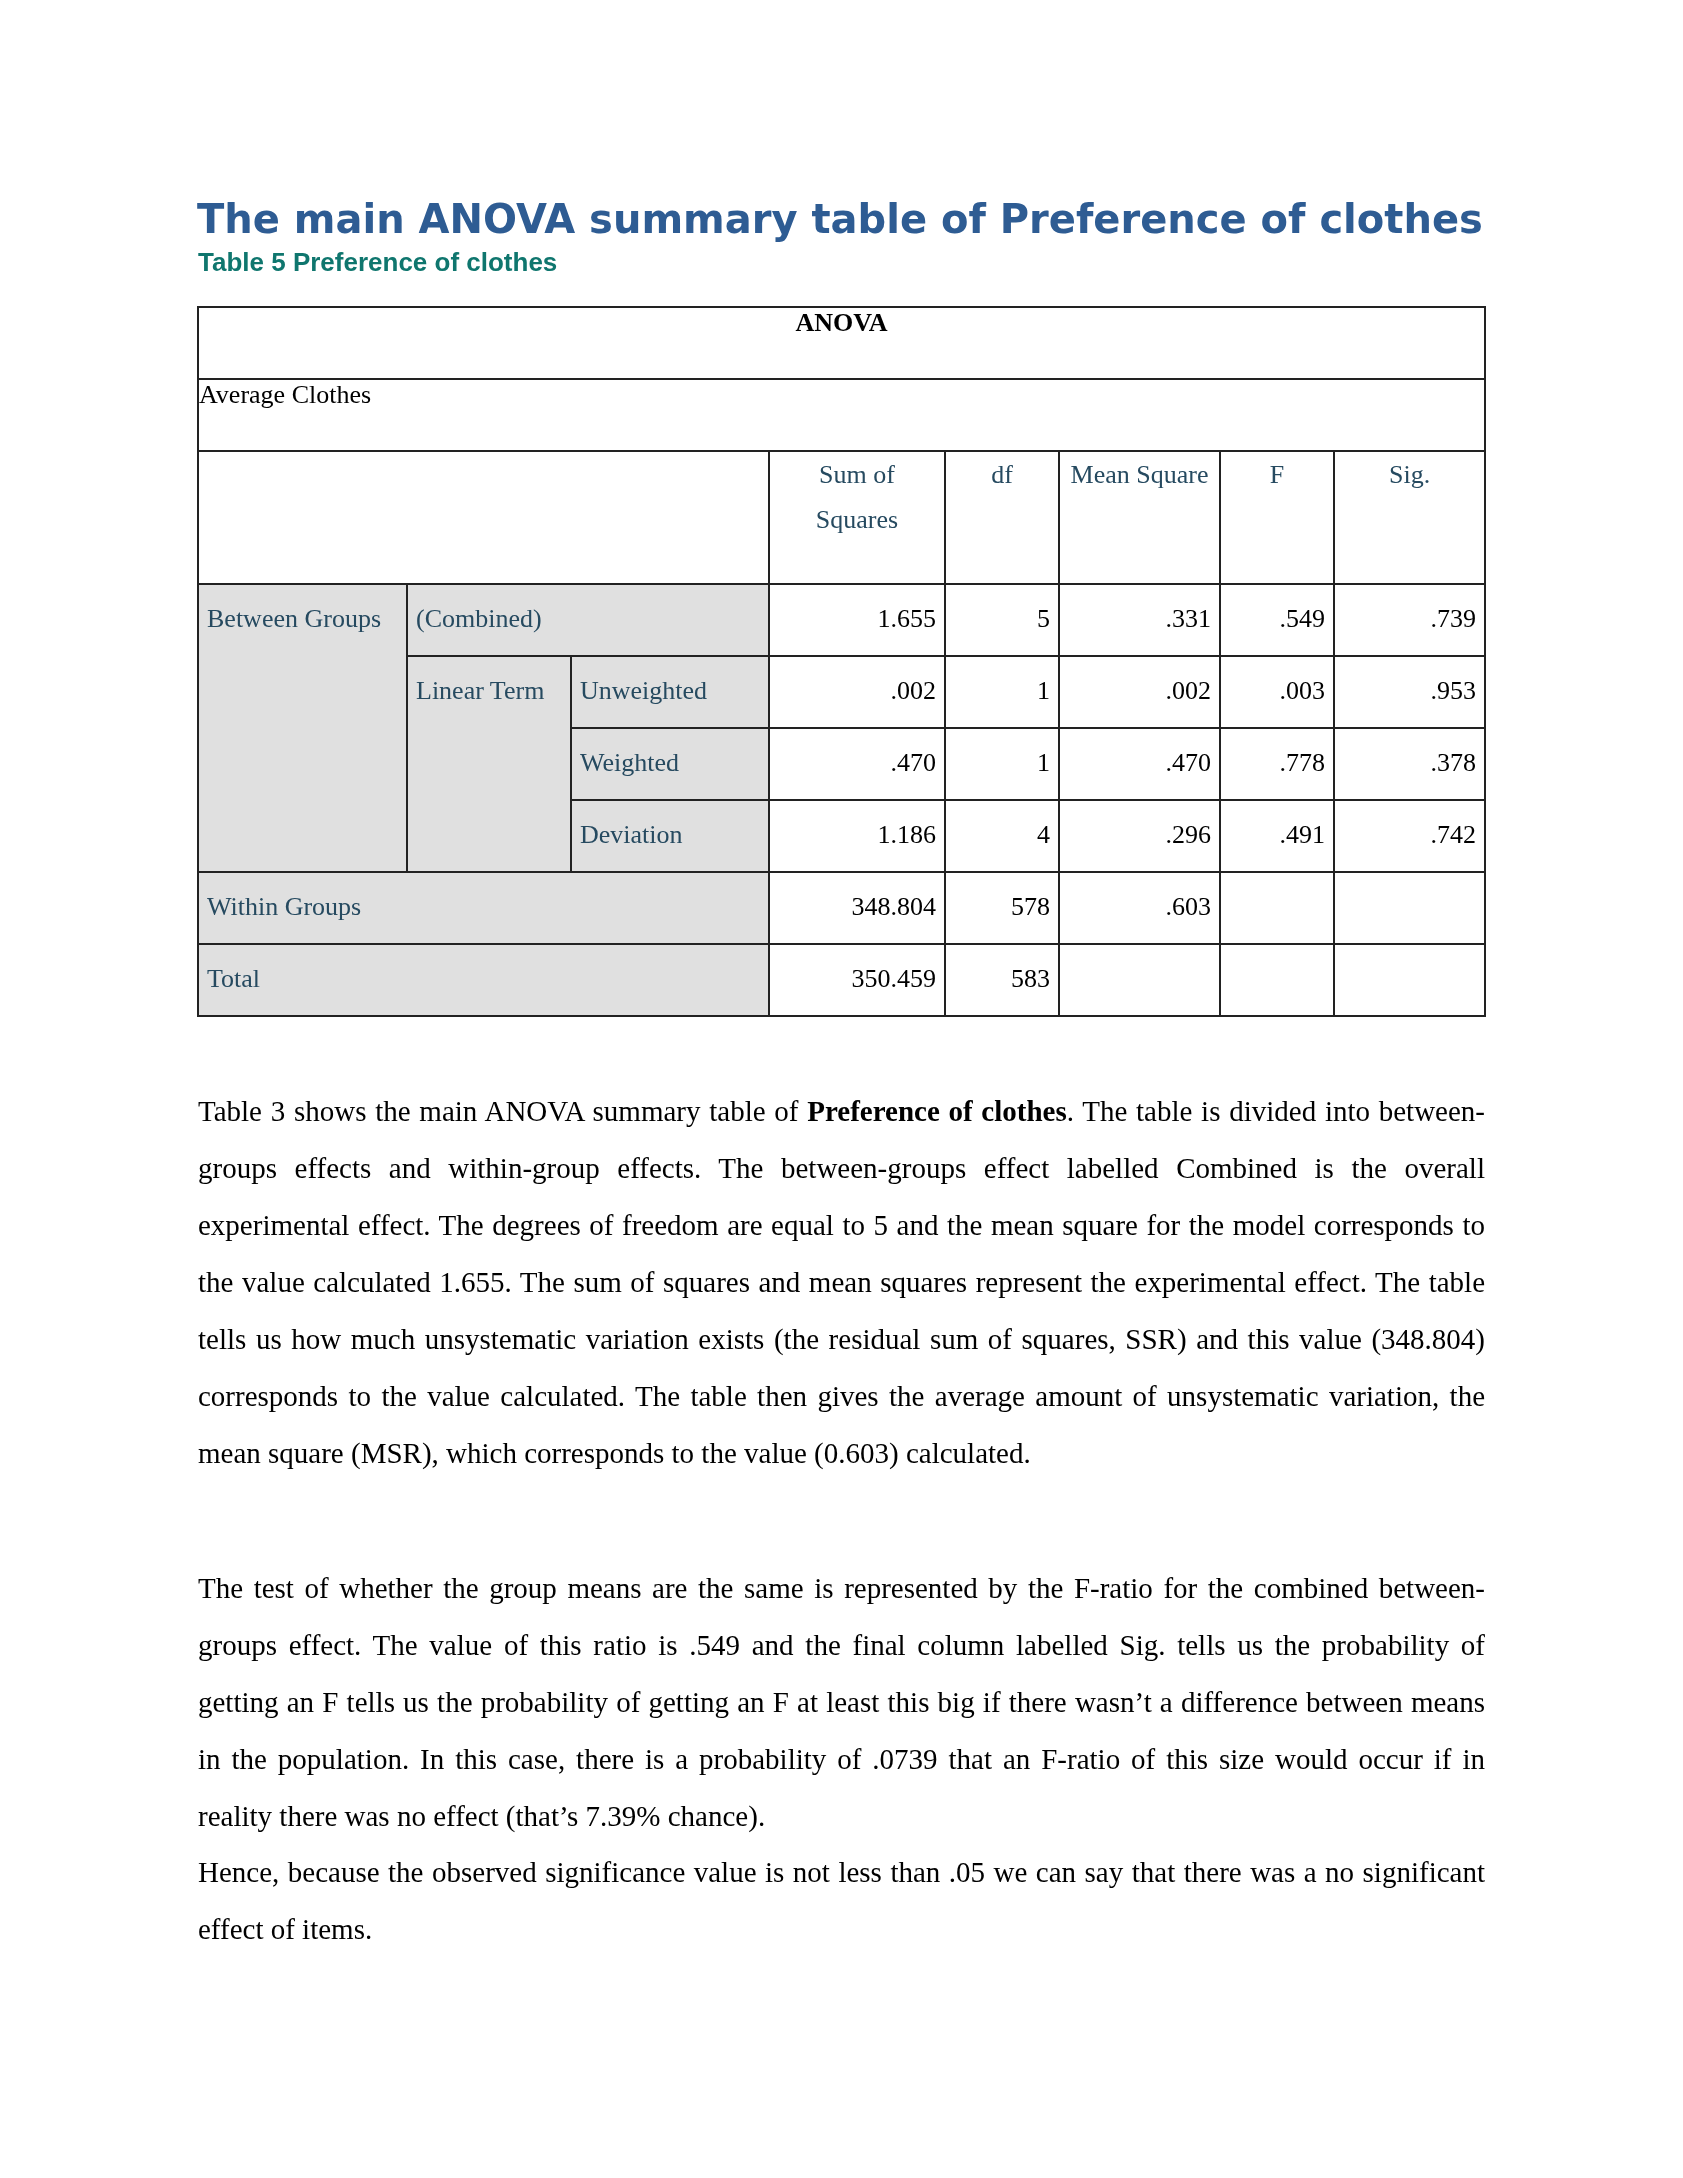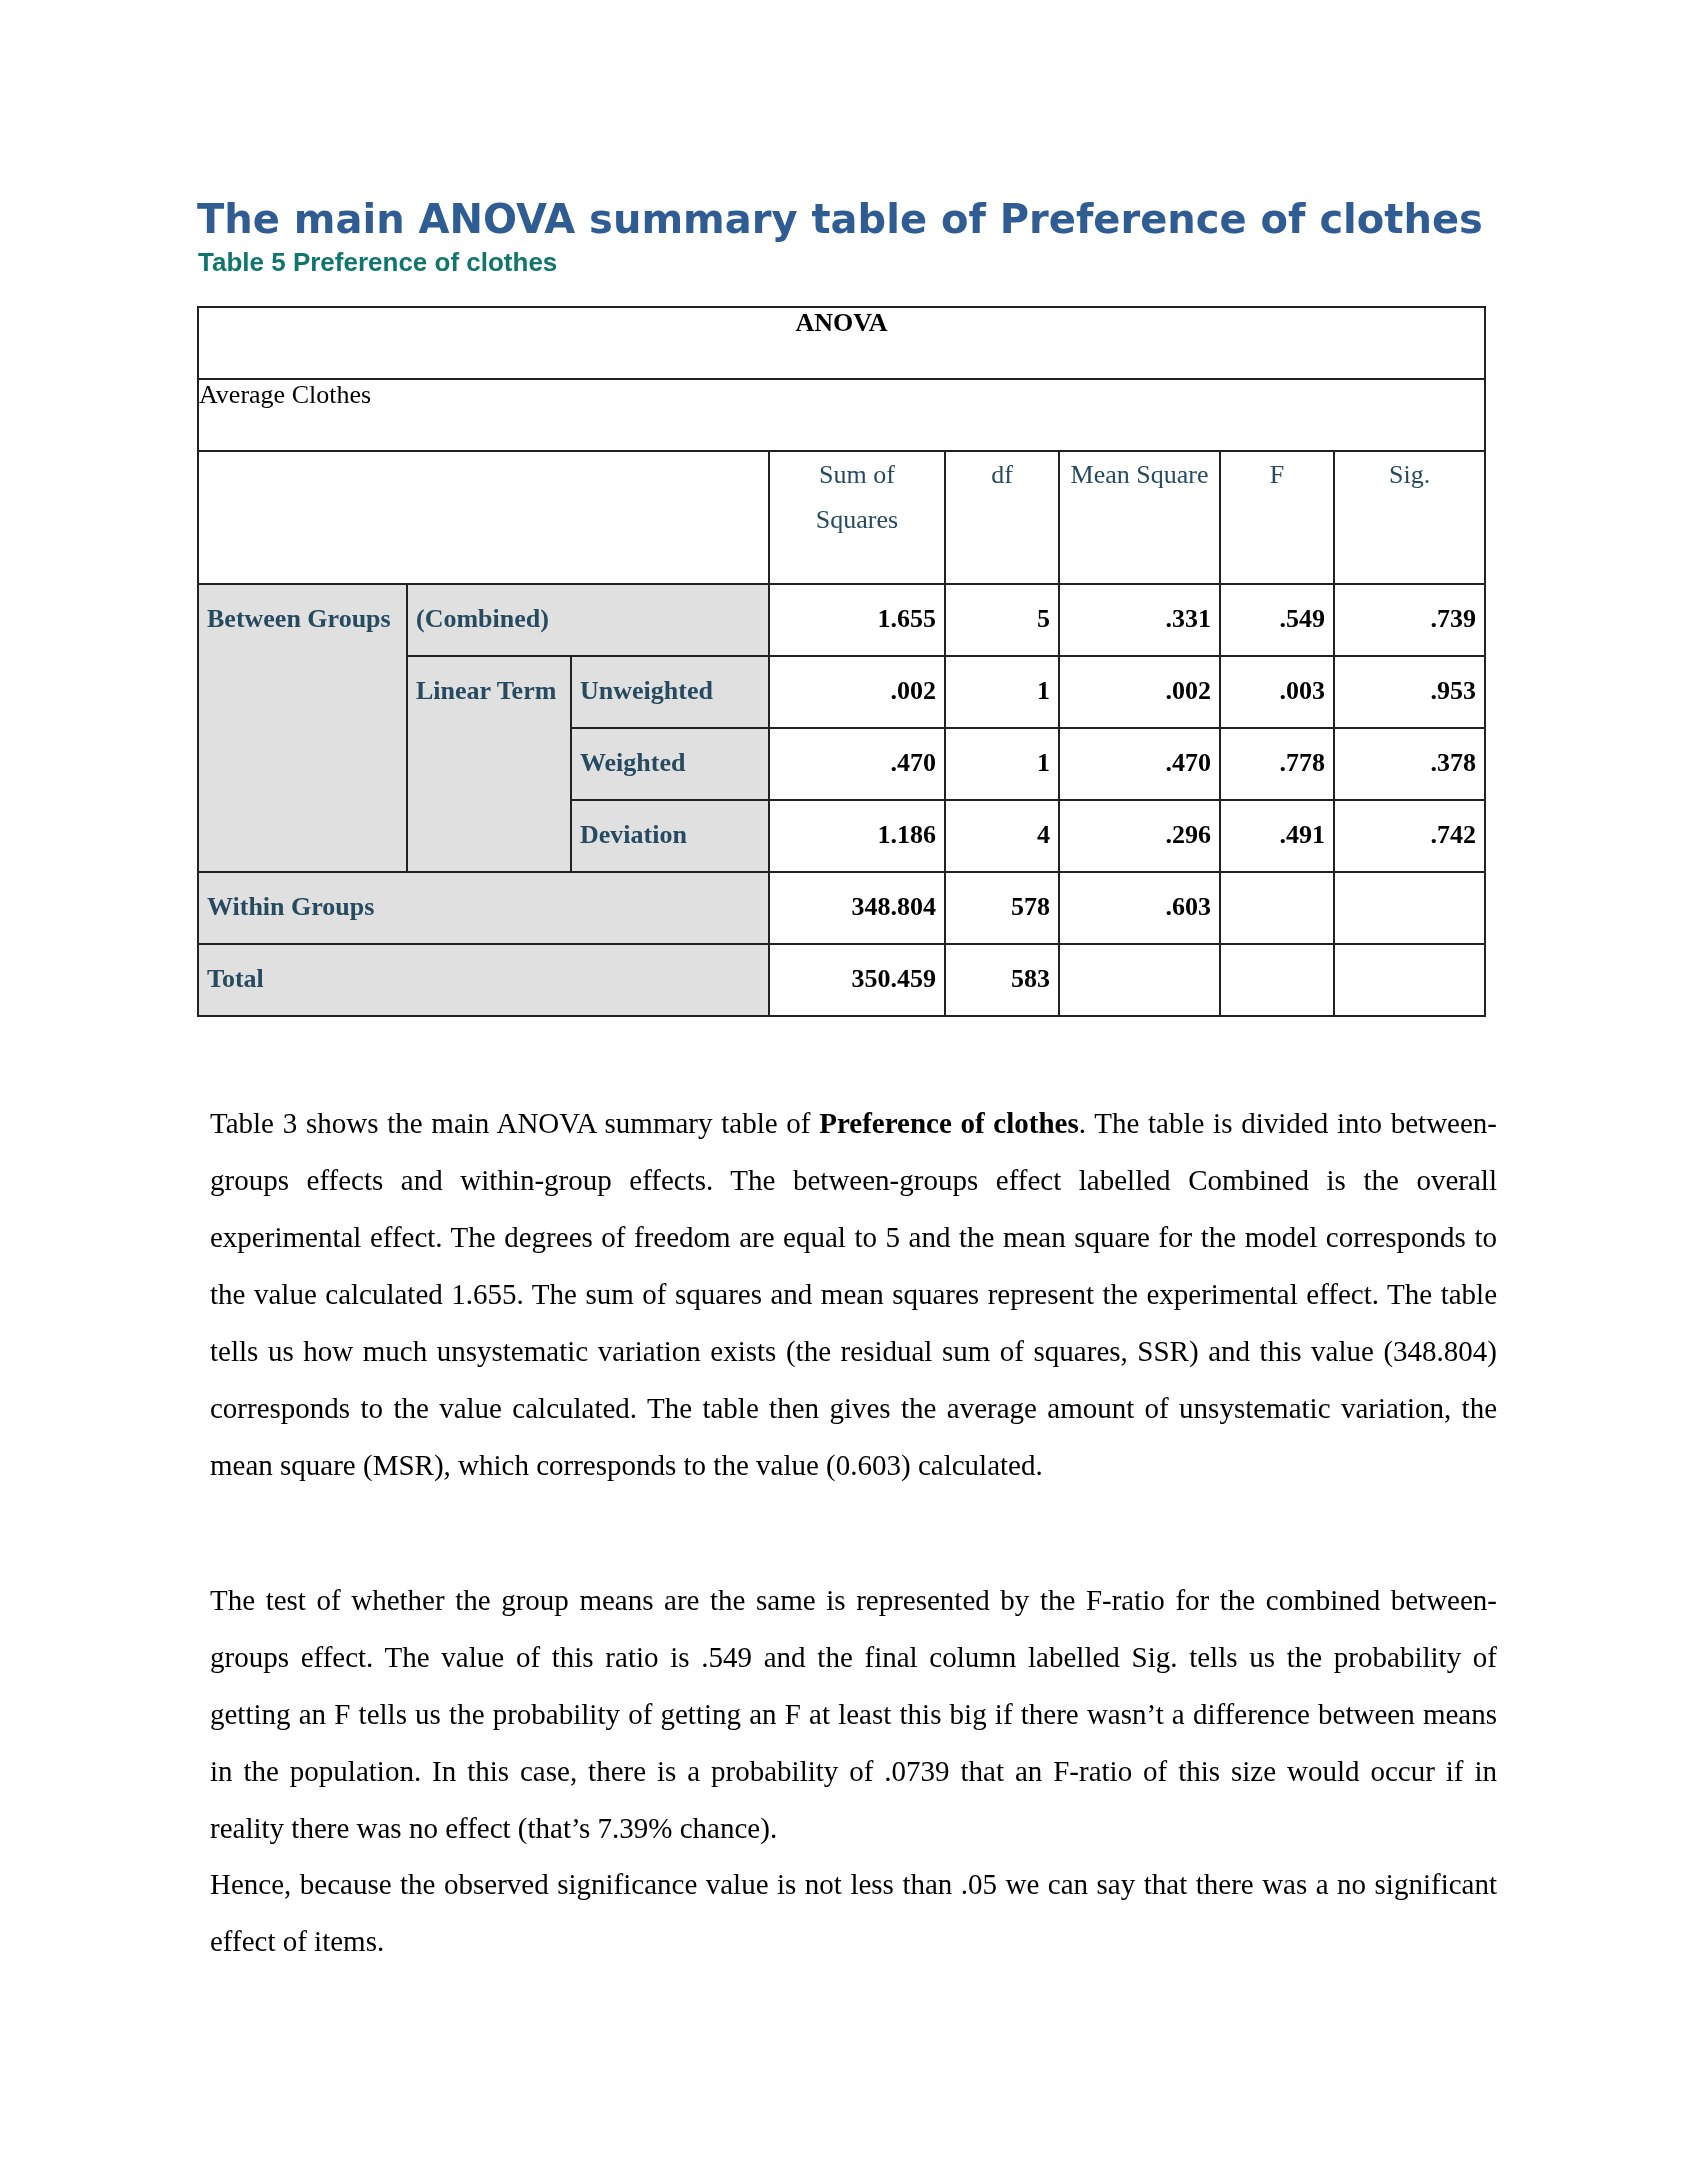--- a/index.html
+++ b/index.html
@@ -26,26 +26,26 @@
     table.anova td {
       border: 2px solid #222; padding: 0; vertical-align: top;
       box-sizing: border-box;
     }
     .cap-row td { height: 72px; text-align: center; vertical-align: middle; font-weight: bold; color: #000; }
     .dep-row td { height: 72px; vertical-align: middle; color: #000; padding-left: 2px; }
     .hdr-row td { height: 133px; color: #264a60; text-align: center; vertical-align: bottom; padding-bottom: 18px; line-height: 45px; }
     .hdr-row td.blank { background: #fff; }
     .lbl { background: #e0e0e0; color: #264a60; padding: 11px 8px 0 8px !important; line-height: 45px; }
     .num { text-align: right; color: #000; padding: 11px 8px 0 0 !important; line-height: 45px; background: #fff; }
-    .data-row td { height: 72px; font-weight: bold; }
+    .data-row td { height: 72px; }
 
     .body-text {
       position: absolute; left: 198px; width: 1287px;
       font-family: "Liberation Serif", serif; font-size: 29px; line-height: 57px;
-      color: #000; text-align: justify; margin: 12px;
+      color: #000; text-align: justify; margin: 0;
     }
     .body-text b { font-weight: bold; }
     .p1 { top: 1083px; }
     .p2 { top: 1560px; }
     .p3 { top: 1844px; }
   </style>
 </head>
 <body>
 
 <div class="page">

